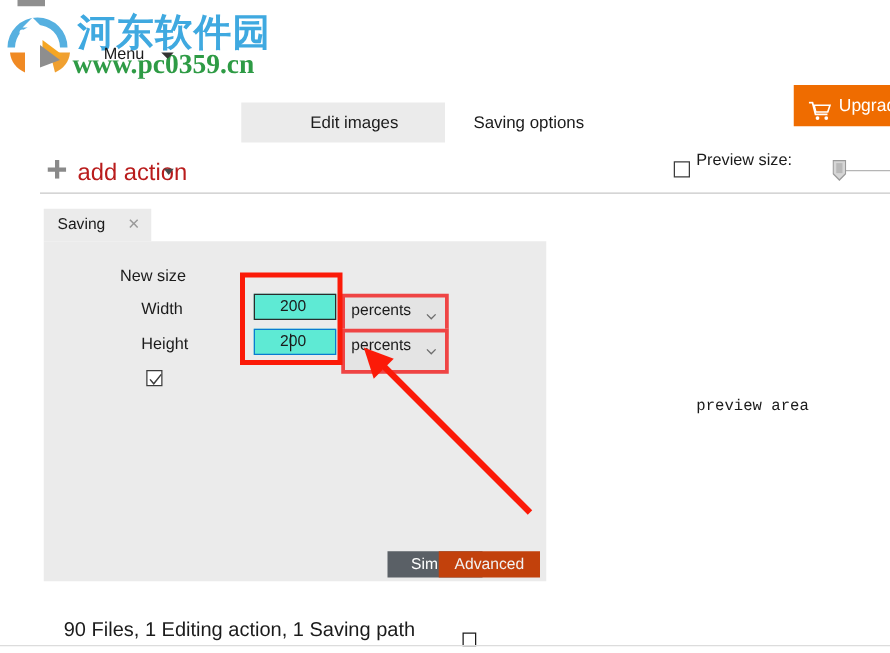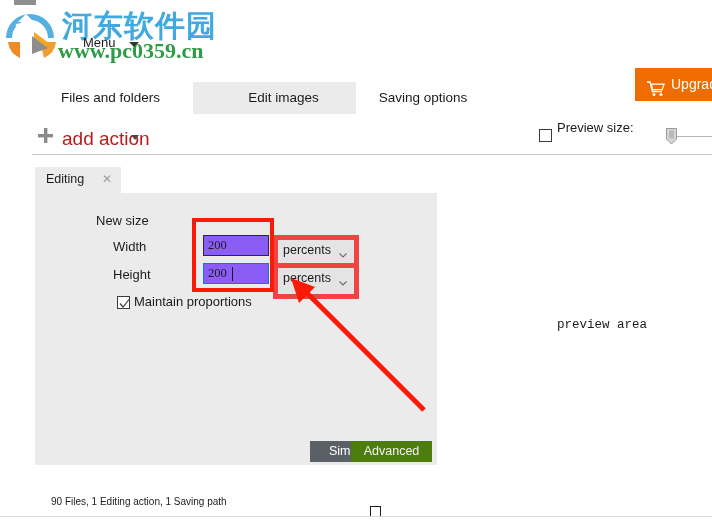--- a/index.html
+++ b/index.html
@@ -223,48 +223,47 @@
   .lbl-height {
     position: absolute;
     left: 113px; top: 267px;
     font-size: 13px;
     color: #1b1b1b;
   }
 
   .txt-field {
     position: absolute;
     width: 66px; height: 21px;
-    background: #8b5cf6;
-    box-sizing: border-box;
-    font-size: 12.5px;
-    color: #1b1b1b;
-    padding: 2px 0 0 4px;
+    background: #5eead4;
+    box-sizing: border-box;
+    font-size: 12.5px;
+    color: #1b1b1b;
+    padding: 2px 0 0 20px;
     cursor: text;
-    font-family: Liberation Serif, serif;
   }
   #field-width {
     left: 203px; top: 235px;
     border: 1px solid #2b2b2b;
   }
   #field-height {
     left: 203px; top: 263px;
     border: 1px solid #0a7bd0;
   }
   .caret-bar {
     position: absolute;
     left: 28px; top: 3px;
     width: 1px; height: 14px;
     background: #1b1b1b;
   }
 
   .sel-field {
     position: absolute;
     width: 86px; height: 36px;
     background: #e4e4e4;
-    border: 5px solid #ef4444;
+    border: 3px solid #ef4444;
     box-sizing: border-box;
     font-size: 12.5px;
     color: #1b1b1b;
     cursor: pointer;
   }
   #sel-width  { left: 273px; top: 235px; }
   #sel-height { left: 273px; top: 263px; }
   .sel-text {
     position: absolute;
     left: 5px; top: 3px;
@@ -303,21 +302,21 @@
     font-size: 12.5px;
     line-height: 21px;
     text-align: center;
     cursor: pointer;
     margin-left: 35px;
   }
   .seg-advanced {
     position: absolute;
     left: 351px; top: 441px;
     width: 81px; height: 21px;
-    background: #4d7c0f;
+    background: #c2410c;
     color: #f2f2f2;
     font-size: 12.5px;
     line-height: 21px;
     text-align: center;
     cursor: pointer;
   }
 
   
   .preview-area-label {
     position: absolute;
@@ -331,21 +330,21 @@
   
   .hr-bottom {
     position: absolute;
     left: 0; top: 516px;
     width: 712px; height: 1px;
     background: #dcdcdc;
   }
   .status-text {
     position: absolute;
     left: 51px; top: 496px;
-    font-size: 10px;
+    font-size: 16px;
     color: #1b1b1b;
     white-space: nowrap;
   }
   .status-square {
     position: absolute;
     left: 370px; top: 506px;
     width: 11px; height: 11px;
     border: 1.5px solid #1b1b1b;
     box-sizing: border-box;
   }
@@ -385,21 +384,20 @@
       <path d="M28 28 L44 40 L28 46 Z" fill="#8e8e8e"></path>
     </svg>
   </div>
   <div class="wm-text-cn">河东软件园</div>
   <div class="wm-text-url">www.pc0359.cn</div>
 
   <div class="menu-btn">Menu</div>
   <div class="menu-caret"></div>
 
   <div class="tabbar">
-    <div class="tab" id="tab0">Files and folders</div>
     <div class="tab active" id="tab1">Edit images</div>
     <div class="tab" id="tab2">Saving options</div>
   </div>
 
   <div class="upgrade-btn">
     <span class="cart-icon">
       <svg width="18" height="16" viewBox="0 0 18 16">
         <path d="M0 1 H3 L5.4 10.5 H15" stroke="#ffffff" stroke-width="1.4" fill="none"></path>
         <path d="M4.3 3.2 H17 L15.2 8.6 H5.6 Z" stroke="#ffffff" stroke-width="1.3" fill="none"></path>
         <circle cx="7" cy="13.4" r="1.5" fill="#ffffff"></circle>
@@ -424,21 +422,21 @@
   <div class="slider-thumb">
     <svg width="11" height="17" viewBox="0 0 11 17">
       <path d="M0.5 0.5 H10.5 V11 L5.5 16 L0.5 11 Z" fill="#d6d6d6" stroke="#9a9a9a" stroke-width="1"></path>
       <rect x="3" y="2.5" width="5" height="8" fill="#b9b9b9"></rect>
     </svg>
   </div>
 
   <div class="hr-top"></div>
 
   <div class="panel-tab"></div>
-  <div class="panel-tab-label">Editing</div>
+  <div class="panel-tab-label">Saving</div>
   <div class="panel-tab-close">✕</div>
 
   <div class="panel-body"></div>
 
   <div class="lbl-newsize">New size</div>
 
   <div class="lbl-width">Width</div>
   <div class="txt-field" id="field-width">
     <span>200</span>
   </div>
@@ -463,21 +461,20 @@
           <path d="M0.5 0.5 L4 4 L7.5 0.5" stroke="#6d6d6d" stroke-width="1.1" fill="none"></path>
         </svg>
     </span>
   </div>
 
   <div class="chk-maintain">
     <svg width="11" height="11" viewBox="0 0 11 11">
       <path d="M1 5.5 L4 9 L10 1.5" stroke="#3b3b3b" stroke-width="1.2" fill="none"></path>
     </svg>
   </div>
-  <div class="lbl-maintain">Maintain proportions</div>
 
   <div class="seg-simple">Simple</div>
   <div class="seg-advanced">Advanced</div>
 
   <div class="preview-area-label">preview area</div>
 
   <div class="status-text">90 Files, 1 Editing action, 1 Saving path</div>
   <div class="status-square"></div>
   <div class="hr-bottom"></div>
 

